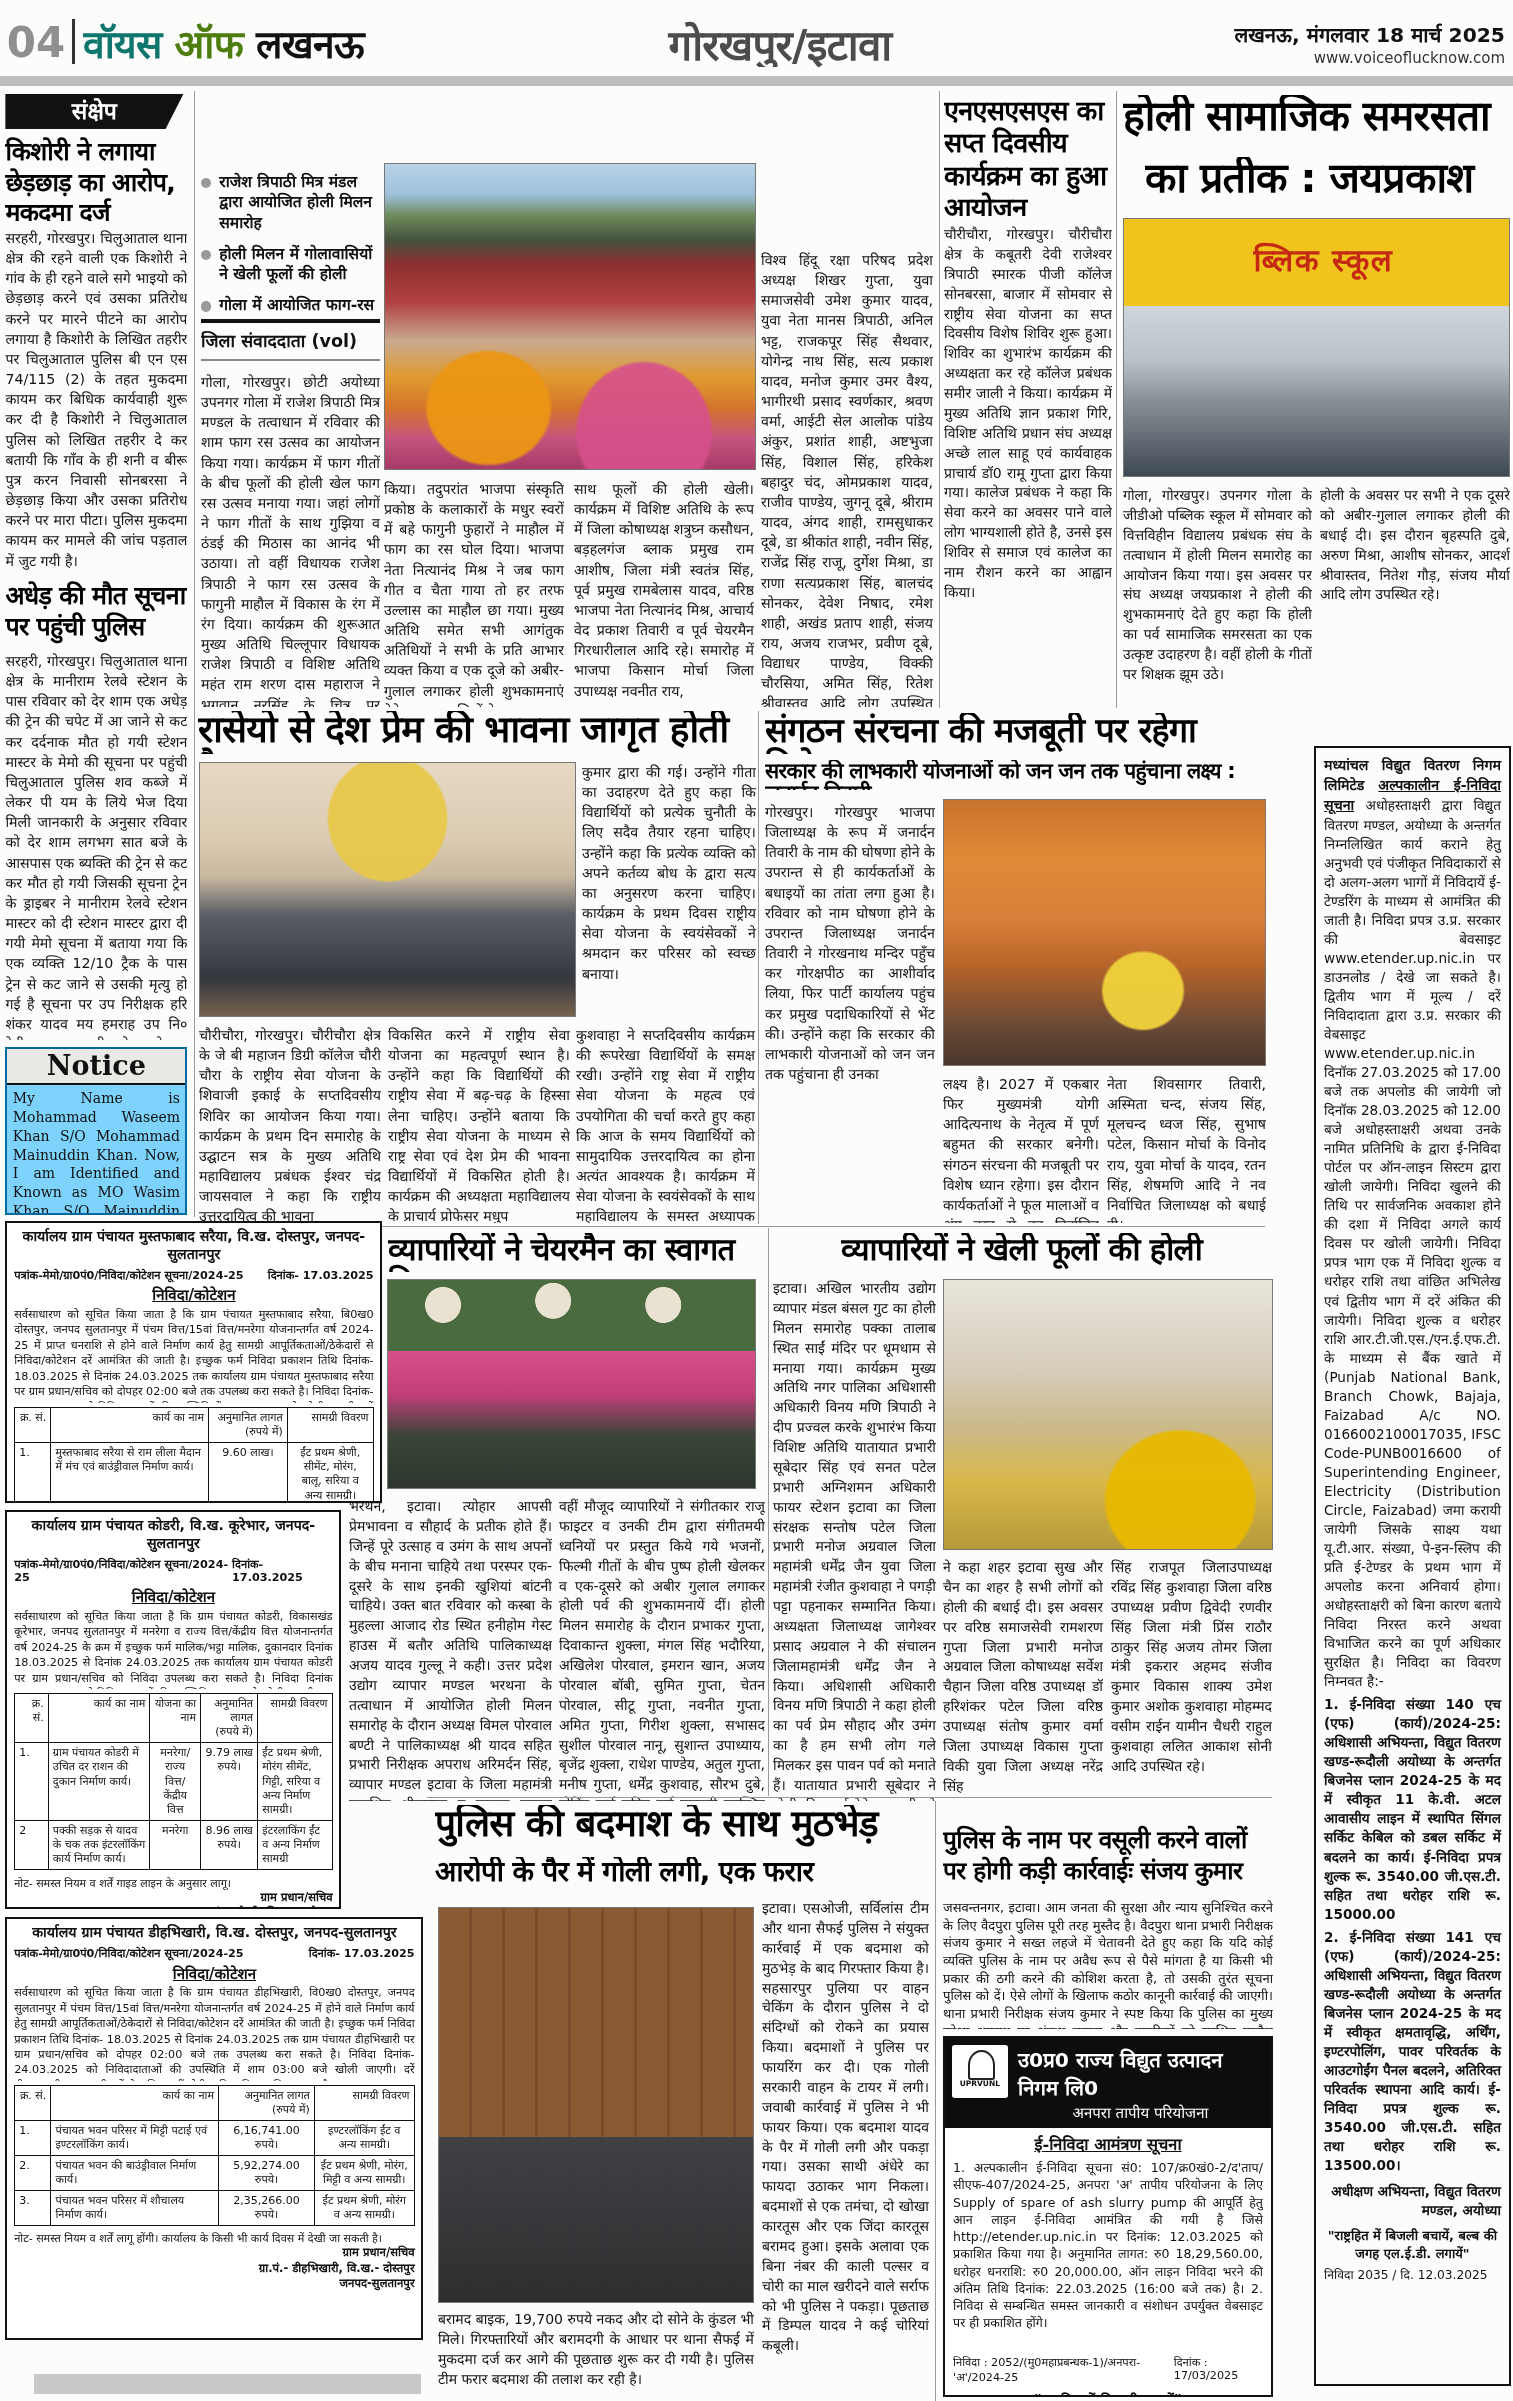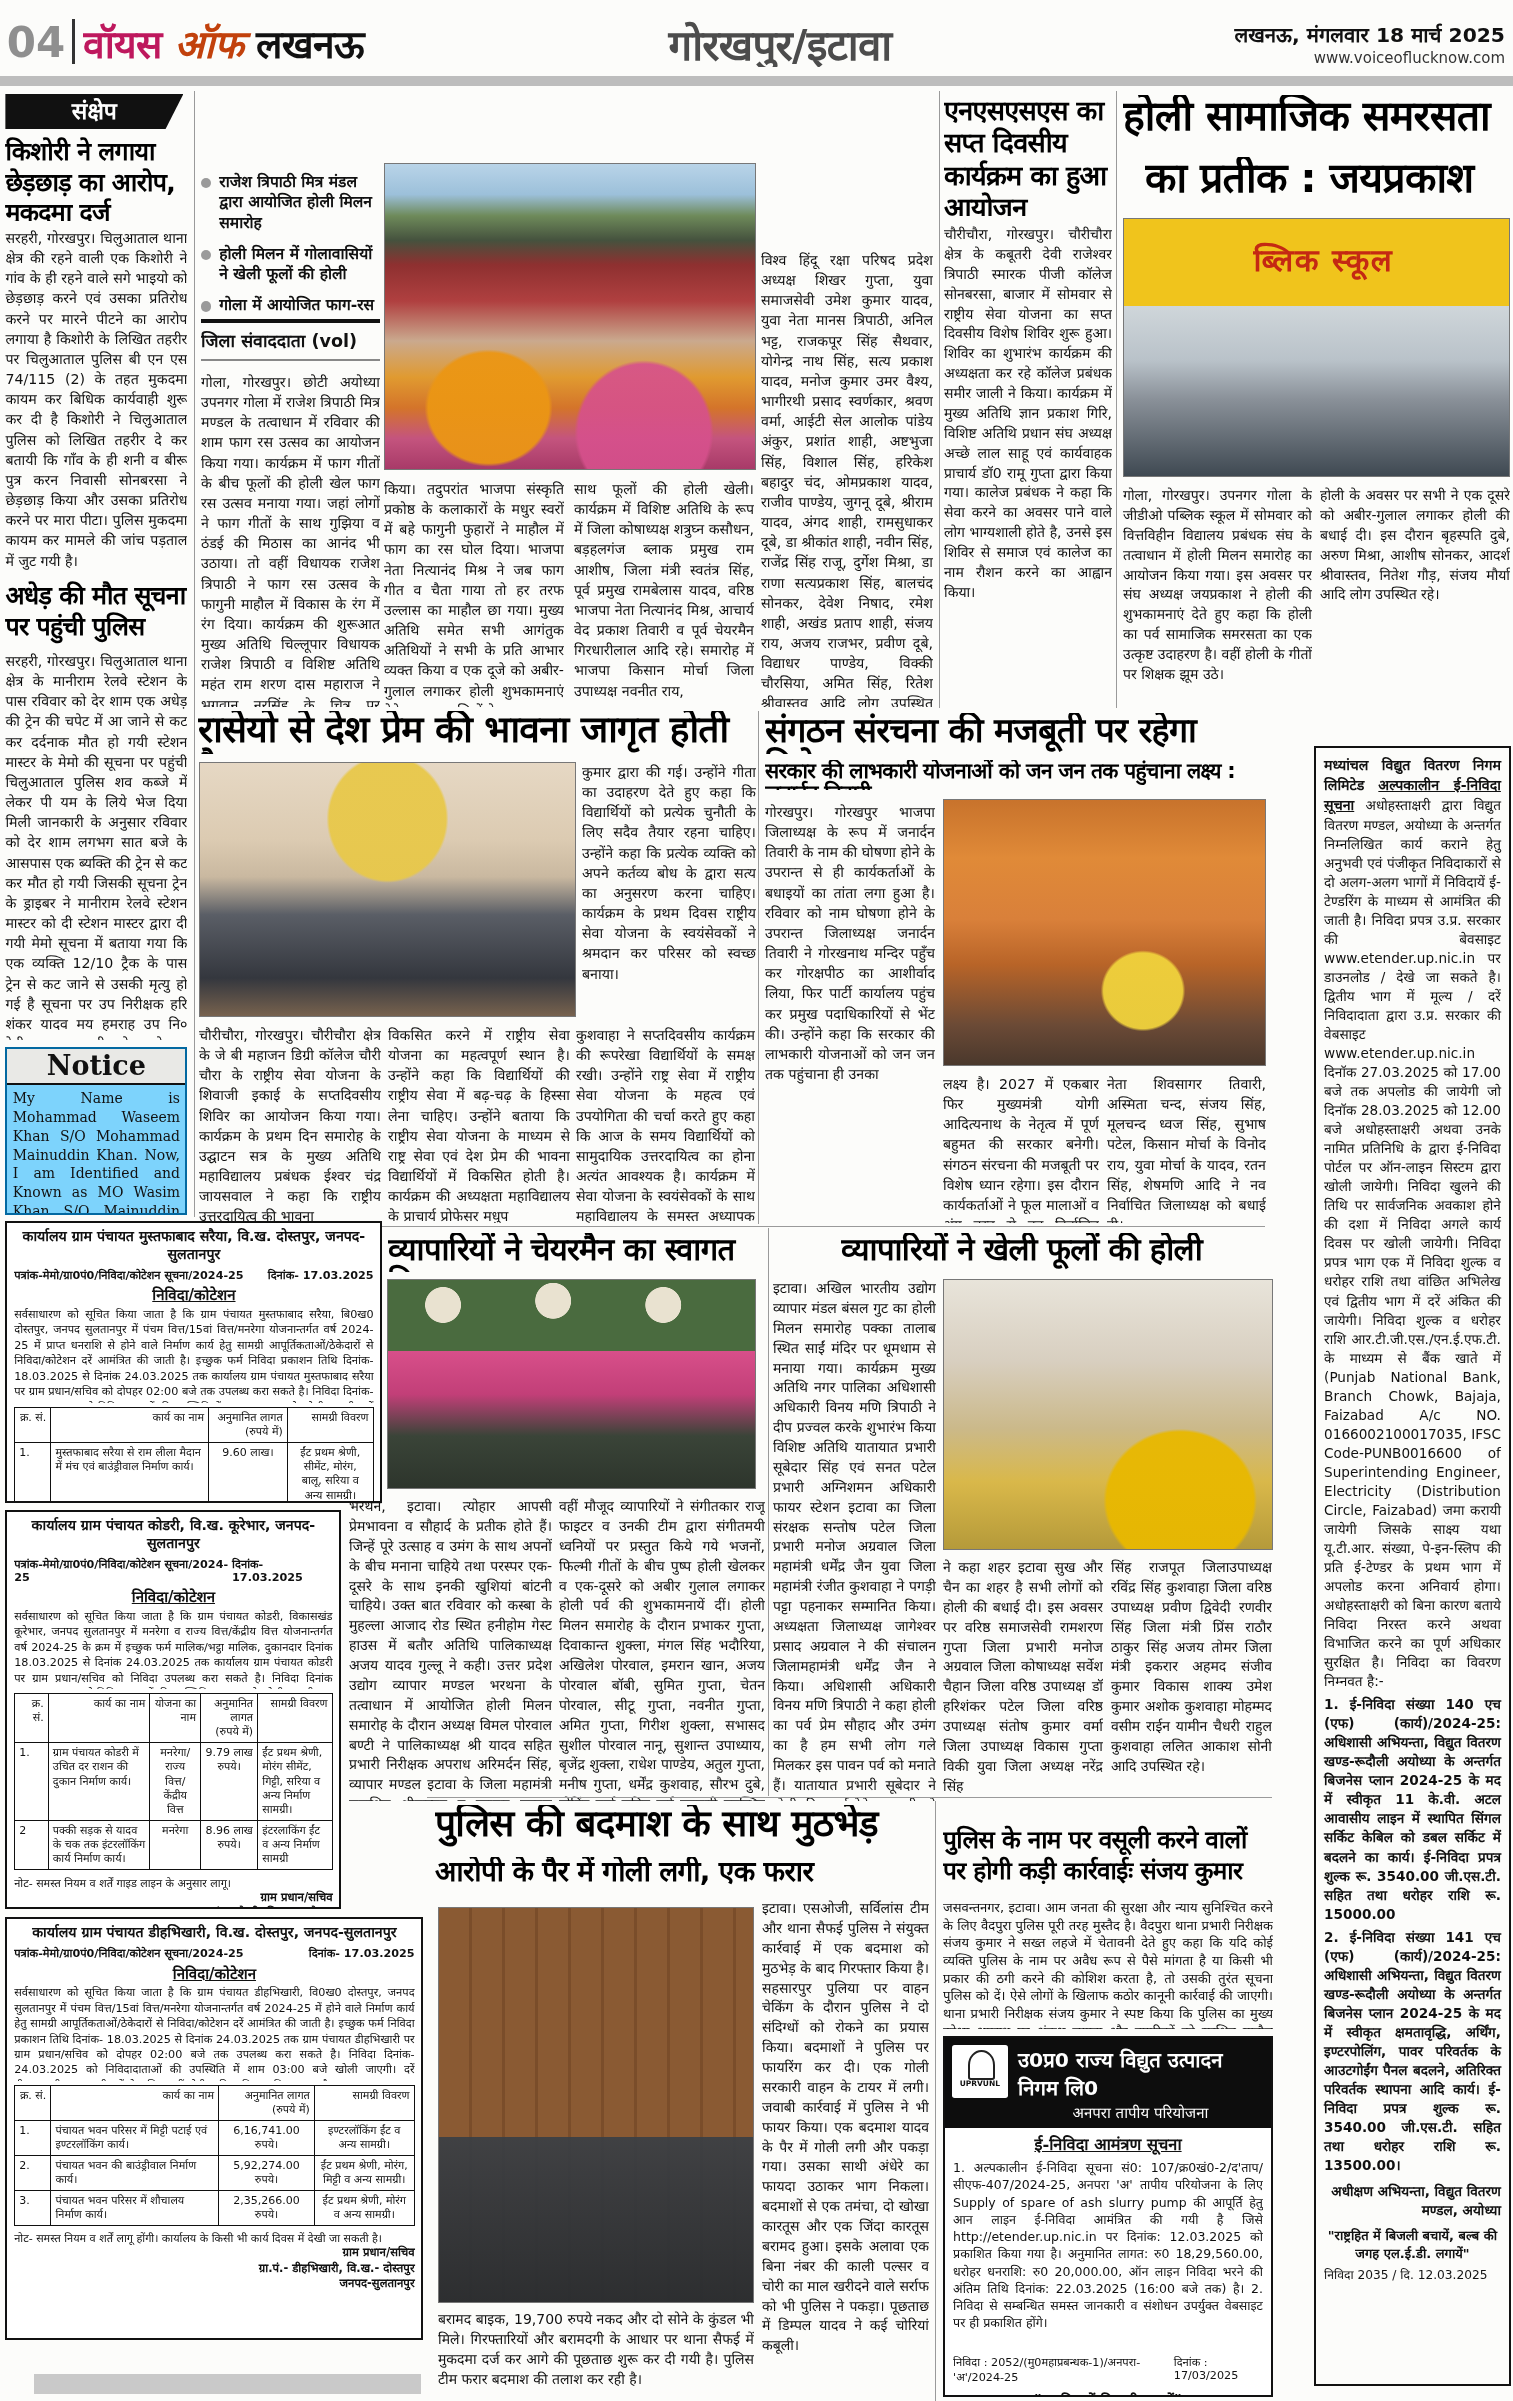--- a/index.html
+++ b/index.html
@@ -37,22 +37,22 @@
   .mv{border:2px solid #111;padding:8.1px 8.1px;font-size:13.6px;line-height:1.4;text-align:justify;}
 </style>
 </head>
 <body>
 
 <div class="page">
 
   <div class="abs b" style="left:6.8px;top:17.6px;width:62px;height:47px;font-size:42px;color:#8f8f8f;">04</div>
   <div class="abs" style="left:72px;top:19px;width:2.7px;height:45px;background:#333;"></div>
   <div class="abs b" style="left:83px;top:16.3px;width:461px;height:49px;font-size:39px;letter-spacing:-0.7px;">
-    <span style="color:#be185d;">वॉयस</span>
-    <span style="color:#c2410c;font-style:italic;">ऑफ</span>
+    <span style="color:#0f766e;">वॉयस</span>
+    <span style="color:#4d7c0f;">ऑफ</span>
     <span style="color:#111;">लखनऊ</span>
   </div>
   <div class="abs b ctr" style="left:631px;top:15px;width:298px;height:52px;font-size:42px;color:#4c4c4c;letter-spacing:-0.7px;">गोरखपुर/इटावा</div>
   <div class="abs b rt" style="left:1146px;top:20.3px;width:359px;height:26px;font-size:20.3px;">लखनऊ, मंगलवार 18 मार्च 2025</div>
   <div class="abs rt" style="left:1146px;top:49px;width:359px;height:19px;font-size:15px;color:#333;">www.voiceoflucknow.com</div>
   <div class="abs" style="left:0;top:76px;width:1514px;height:9.5px;background:#bdbdbd;"></div>
 
   <div class="abs" style="left:5.4px;top:94px;width:178px;height:35px;background:#111;color:#fff;font-size:23px;font-weight:bold;text-align:center;line-height:35px;clip-path:polygon(0 0,100% 0,90% 100%,0 100%);">संक्षेप</div>
   <div class="abs hl" style="left:5.4px;top:137px;width:182px;height:84px;font-size:25px;line-height:1.22;">किशोरी ने लगाया छेड़छाड़ का आरोप, मुकदमा दर्ज</div>
   <div class="abs jt" style="left:5.4px;top:228px;width:182px;height:347px;font-size:14.2px;">सरहरी, गोरखपुर। चिलुआताल थाना क्षेत्र की रहने वाली एक किशोरी ने गांव के ही रहने वाले सगे भाइयो को छेड़छाड़ करने एवं उसका प्रतिरोध करने पर मारने पीटने का आरोप लगाया है किशोरी के लिखित तहरीर पर चिलुआताल पुलिस बी एन एस 74/115 (2) के तहत मुकदमा कायम कर बिधिक कार्यवाही शुरू कर दी है किशोरी ने चिलुआताल पुलिस को लिखित तहरीर दे कर बतायी कि गाँव के ही शनी व बीरू पुत्र करन निवासी सोनबरसा ने छेड़छाड़ किया और उसका प्रतिरोध करने पर मारा पीटा। पुलिस मुकदमा कायम कर मामले की जांच पड़ताल में जुट गयी है।</div>

